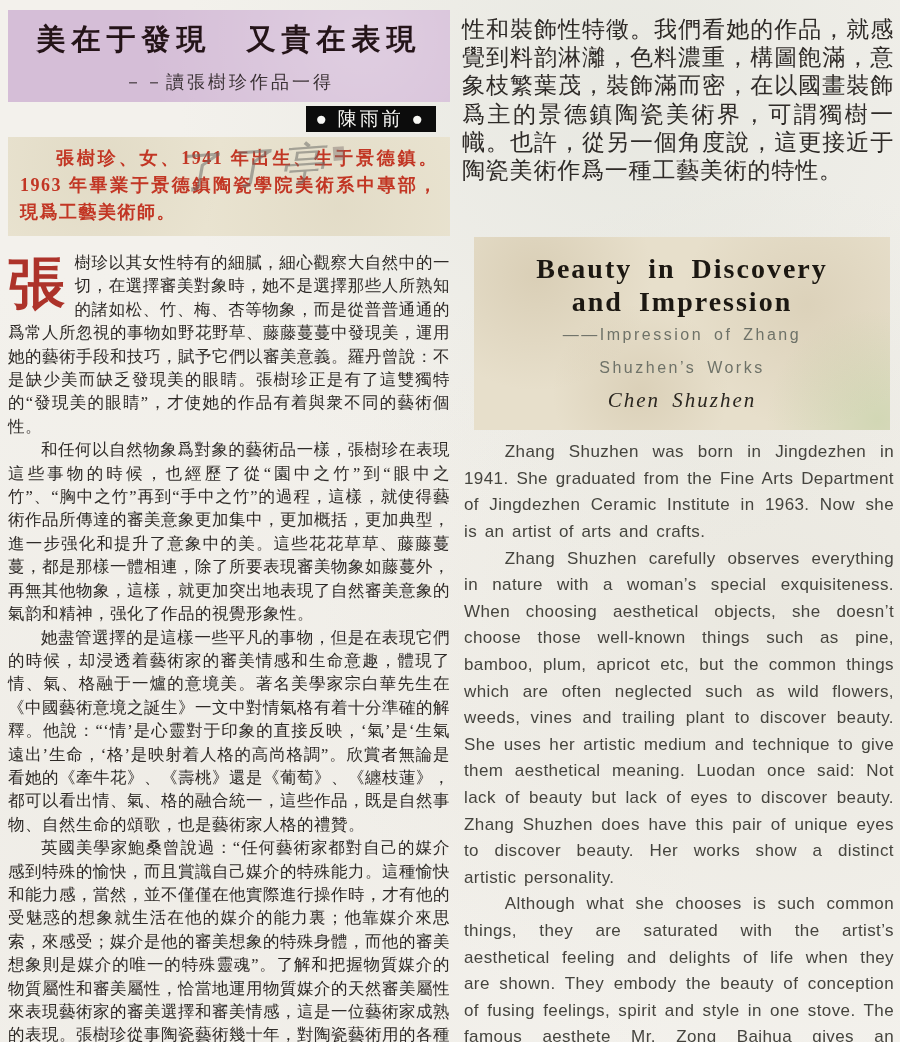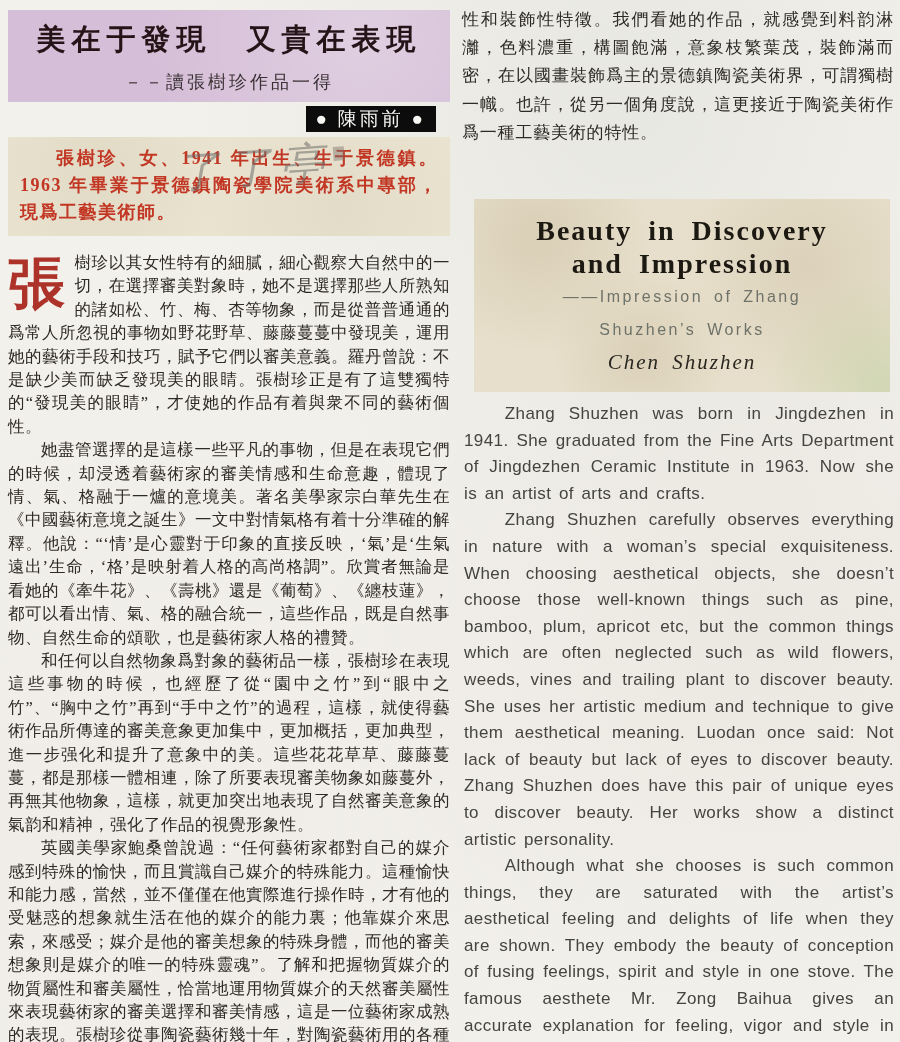--- a/index.html
+++ b/index.html
@@ -56,22 +56,22 @@
   }
   .cn-body p{margin:0;text-indent:2em;}
   .cn-body p.first{text-indent:0;}
   .dropcap{
     float:left;color:#ad332a;font-size:57px;line-height:62px;
     font-weight:bold;padding:2px 9px 0 0;text-indent:0;
   }
   
   .col-right{position:absolute;left:462px;top:0;width:432px;}
   .cn-cont{
-    margin:0;padding-top:6px;color:#2e2a27;font-size:17px;line-height:28.2px;
-    text-align:justify;letter-spacing:0.8px;font-family:Liberation Sans, sans-serif;
+    margin:0;padding-top:16px;color:#2e2a27;font-size:23px;line-height:28.2px;
+    text-align:justify;letter-spacing:0.8px;font-family:Liberation Serif, serif;
   }
   .en-title-box{
     margin:52px 4px 0 12px;background:#e7dfcb;text-align:center;
     padding:15px 8px 14px;
     background-image:
       radial-gradient(circle at 15% 20%, rgba(170,150,110,.22), rgba(0,0,0,0) 30%),
       radial-gradient(circle at 80% 35%, rgba(170,150,110,.18), rgba(0,0,0,0) 35%),
       radial-gradient(circle at 40% 80%, rgba(170,150,110,.2), rgba(0,0,0,0) 30%),
       radial-gradient(circle at 97% 95%, rgba(170,200,140,.35), rgba(0,0,0,0) 25%);
   }
@@ -114,22 +114,22 @@
     <div class="intro-box">
       <p>張樹珍、女、1941 年出生、生于景德鎮。1963 年畢業于景德鎮陶瓷學院美術系中專部，現爲工藝美術師。</p>
     </div>
 
     <div class="signature">
       <span>了了亭</span><span class="seal"></span>
     </div>
 
     <div class="cn-body">
       <p class="first"><span class="dropcap">張</span><span>樹珍以其女性特有的細膩，細心觀察大自然中的一切，在選擇審美對象時，她不是選擇那些人所熟知的諸如松、竹、梅、杏等物象，而是從普普通通的爲常人所忽視的事物如野花野草、藤藤蔓蔓中發現美，運用她的藝術手段和技巧，賦予它們以審美意義。羅丹曾說：不是缺少美而缺乏發現美的眼睛。張樹珍正是有了這雙獨特的“發現美的眼睛”，才使她的作品有着與衆不同的藝術個性。</span></p>
+      <p>和任何以自然物象爲對象的藝術品一樣，張樹珍在表現這些事物的時候，也經歷了從“園中之竹”到“眼中之竹”、“胸中之竹”再到“手中之竹”的過程，這樣，就使得藝術作品所傳達的審美意象更加集中，更加概括，更加典型，進一步强化和提升了意象中的美。這些花花草草、藤藤蔓蔓，都是那樣一體相連，除了所要表現審美物象如藤蔓外，再無其他物象，這樣，就更加突出地表現了自然審美意象的氣韵和精神，强化了作品的視覺形象性。</p>
       <p>她盡管選擇的是這樣一些平凡的事物，但是在表現它們的時候，却浸透着藝術家的審美情感和生命意趣，體現了情、氣、格融于一爐的意境美。著名美學家宗白華先生在《中國藝術意境之誕生》一文中對情氣格有着十分準確的解釋。他說：“‘情’是心靈對于印象的直接反映，‘氣’是‘生氣遠出’生命，‘格’是映射着人格的高尚格調”。欣賞者無論是看她的《牽牛花》、《壽桃》還是《葡萄》、《纏枝蓮》，都可以看出情、氣、格的融合統一，這些作品，既是自然事物、自然生命的頌歌，也是藝術家人格的禮贊。</p>
-      <p>和任何以自然物象爲對象的藝術品一樣，張樹珍在表現這些事物的時候，也經歷了從“園中之竹”到“眼中之竹”、“胸中之竹”再到“手中之竹”的過程，這樣，就使得藝術作品所傳達的審美意象更加集中，更加概括，更加典型，進一步强化和提升了意象中的美。這些花花草草、藤藤蔓蔓，都是那樣一體相連，除了所要表現審美物象如藤蔓外，再無其他物象，這樣，就更加突出地表現了自然審美意象的氣韵和精神，强化了作品的視覺形象性。</p>
       <p>英國美學家鮑桑曾說過：“任何藝術家都對自己的媒介感到特殊的愉快，而且賞識自己媒介的特殊能力。這種愉快和能力感，當然，並不僅僅在他實際進行操作時，才有他的受魅惑的想象就生活在他的媒介的能力裏；他靠媒介來思索，來感受；媒介是他的審美想象的特殊身體，而他的審美想象則是媒介的唯一的特殊靈魂”。了解和把握物質媒介的物質屬性和審美屬性，恰當地運用物質媒介的天然審美屬性來表現藝術家的審美選擇和審美情感，這是一位藝術家成熟的表現。張樹珍從事陶瓷藝術幾十年，對陶瓷藝術用的各種物質材料和性能瞭如指掌，並深深地熱愛陶瓷美術設計這一神聖的職業，她把這種知識和熱愛之情融匯到她的創作中。因此，她的作品頗有工藝美術的技巧</p>
     </div>
 
   </div>
 
   <div class="col-right">
 
     <p class="cn-cont">性和裝飾性特徵。我們看她的作品，就感覺到料韵淋灕，色料濃重，構圖飽滿，意象枝繁葉茂，裝飾滿而密，在以國畫裝飾爲主的景德鎮陶瓷美術界，可謂獨樹一幟。也許，從另一個角度說，這更接近于陶瓷美術作爲一種工藝美術的特性。</p>
 
     <div class="en-title-box">

